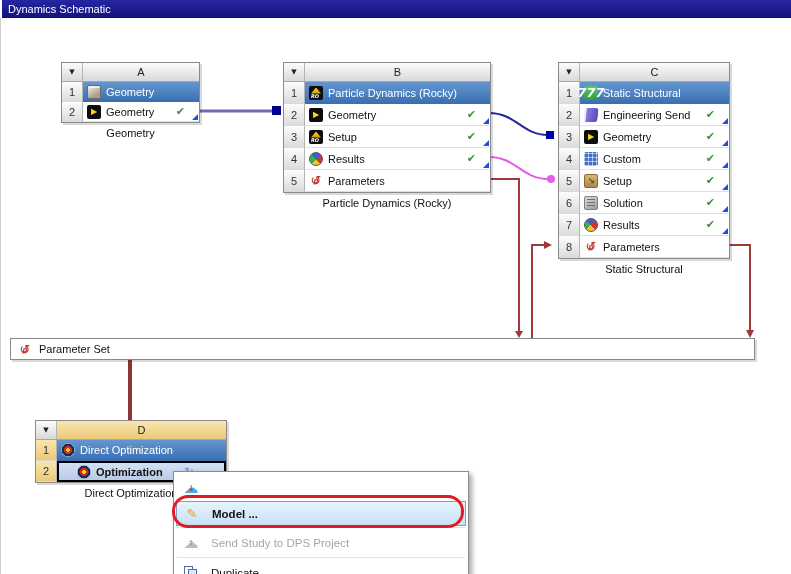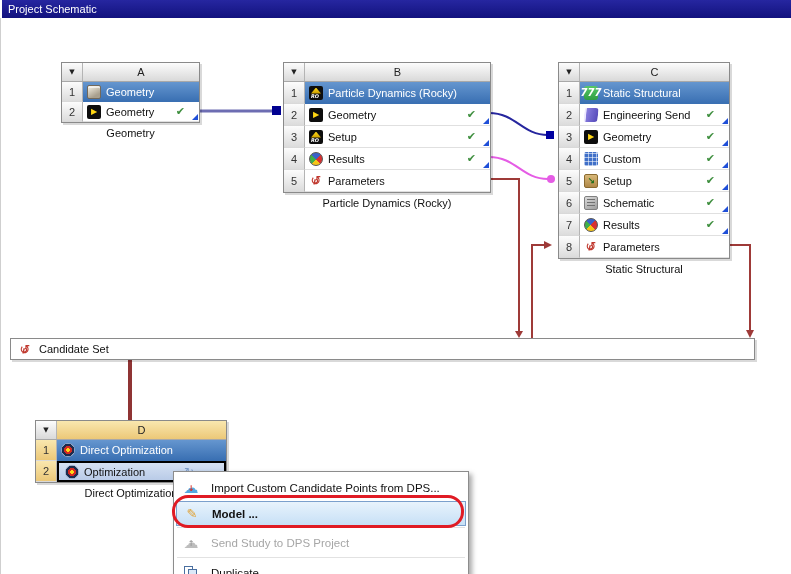--- a/index.html
+++ b/index.html
@@ -18,21 +18,21 @@
           background:linear-gradient(#fcfcfc,#d9d9d9);}
   .dd{font-size:7px;color:#222;font-family:"DejaVu Sans",sans-serif;}
   .lettercell{flex:1;display:flex;align-items:center;justify-content:center;
           background:linear-gradient(#fcfcfc,#d9d9d9);color:#222;}
   .row{display:flex;}
   .numcell{width:20px;border-right:1px solid #b4b4b4;border-bottom:1px solid #d9d9d9;
           background:linear-gradient(#fcfcfc,#dcdcdc);display:flex;align-items:center;justify-content:center;color:#333;}
   .maincell{flex:1;position:relative;display:flex;align-items:center;gap:5px;padding-left:4px;
           background:#fff;border-bottom:1px solid #e0e0e0;}
   .row.selected .maincell{background:linear-gradient(#6596cf,#3a70b3);color:#fff;border-bottom-color:#3a70b3;}
-  .row.focused .maincell{background:linear-gradient(#d5e1f3,#b9cbe7);border:2px solid #000;padding-left:6px;}
+  .row.focused .maincell{background:linear-gradient(#d5e1f3,#b9cbe7);border:2px solid #000;padding-left:18px;font-weight:bold;}
   .gold .numcell,.gold .lettercell{background:linear-gradient(#f9e7af,#ecc878);}
   .syscaption{position:absolute;left:-10px;right:-10px;text-align:center;color:#111;}
   .check{position:absolute;right:14px;color:#3f8f3f;font-weight:bold;font-size:11px;
          font-family:"DejaVu Sans",sans-serif;}
   .corner{position:absolute;right:1px;bottom:1px;width:0;height:0;
           border-left:6px solid transparent;border-bottom:6px solid #1f4fd8;}
   .refresh{position:absolute;right:30px;color:#7d9cc8;font-size:12px;font-family:"DejaVu Sans",sans-serif;}
   
   .icn{position:relative;width:14px;height:14px;flex:0 0 14px;display:inline-flex;
        align-items:center;justify-content:center;font-family:"DejaVu Sans",sans-serif;box-sizing:border-box;}
@@ -43,21 +43,21 @@
   .i-rocky .pile{position:absolute;top:2px;left:2px;width:10px;height:6px;
        background:linear-gradient(#ffd714,#c89b00);clip-path:polygon(50% 0,100% 100%,0 100%);}
   .i-rocky .ro{position:absolute;bottom:1px;left:2px;color:#fff;font-size:5px;font-weight:bold;}
   .i-results{border-radius:50%;border:1px solid #555;
        background:conic-gradient(from 45deg,#d83131 0 25%,#f5c518 25% 50%,#3fae49 50% 75%,#3a62c8 75% 100%);}
   .i-parameters{color:#c0392f;}
   .i-parameters .arr{position:absolute;inset:0;display:flex;align-items:center;justify-content:center;font-size:13px;}
   .i-parameters .p{position:absolute;inset:0;display:flex;align-items:center;justify-content:center;
        font-size:7px;font-weight:bold;padding-top:1px;}
   .i-static-structural{background:linear-gradient(#58c868,#2f9e42);border-radius:3px;color:#fff;
-       font-style:italic;font-weight:bold;font-size:10px;}
+       font-style:italic;font-weight:bold;font-size:13px;}
   .i-engineering-data{background:linear-gradient(100deg,#8a7fe0,#5348b8);border-left:2px solid #ece8ff;
        border-radius:2px 3px 3px 2px;transform:skewX(-6deg);}
   .i-model{background:#3f6fc8;border-radius:2px;background-image:
        repeating-linear-gradient(0deg,rgba(255,255,255,.55) 0 1px,transparent 1px 4px),
        repeating-linear-gradient(90deg,rgba(255,255,255,.55) 0 1px,transparent 1px 4px);}
   .i-setup-box{background:linear-gradient(#d8b878,#b08848);border:1px solid #8a6a30;border-radius:2px;
        color:#1c6e1c;font-weight:bold;font-size:9px;}
   .i-solution{background:linear-gradient(145deg,#dcdcdc,#9c9c9c);border:1px solid #808080;border-radius:2px;}
   .i-solution i{width:8px;height:7px;background:repeating-linear-gradient(#707070 0 1px,transparent 1px 3px);}
   .i-bullseye{border-radius:50%;
@@ -89,21 +89,21 @@
   .msep{height:1px;background:#e2e2e2;margin:1px 3px;}
   .annotation{position:absolute;left:172px;top:495px;width:292px;height:33px;z-index:30;
         border:3px solid #e01b24;border-radius:16px;pointer-events:none;box-sizing:border-box;}
 </style>
 </head>
 <body>
 
 <div class="canvas">
   <div class="edge"></div>
   <div class="titlebar">
-    <span>Project Schematic</span>
+    <span>Dynamics Schematic</span>
   </div>
 
   <svg class="wires" width="791" height="574">
     <path d="M198 111 H276" stroke="#6d6db2" stroke-width="3" fill="none"></path>
     <rect x="272" y="106" width="9" height="9" fill="#000090"></rect>
     <path d="M489 113 C516 113 522 135 548 135" stroke="#26269e" stroke-width="2" fill="none"></path>
     <rect x="546" y="131" width="8" height="8" fill="#0000a0"></rect>
     <path d="M489 157 C516 157 522 179 548 179" stroke="#e55ce5" stroke-width="2" fill="none"></path>
     <circle cx="551" cy="179" r="4" fill="#e55ce5"></circle>
     <path d="M489 179 H519 V332" stroke="#9e3a38" stroke-width="2" fill="none"></path>
@@ -249,21 +249,21 @@
             <span class="check">✔</span>
             <span class="corner"></span>
           </div>
         </div>
         <div class="row" style="height: 22px;">
           <div class="numcell">6</div>
           <div class="maincell">
             <span class="icn i-solution">
               <i></i>
             </span>
-            <span>Schematic</span>
+            <span>Solution</span>
             <span class="check">✔</span>
             <span class="corner"></span>
           </div>
         </div>
         <div class="row" style="height: 22px;">
           <div class="numcell">7</div>
           <div class="maincell">
             <span class="icn i-results"></span>
             <span>Results</span>
             <span class="check">✔</span>
@@ -306,29 +306,28 @@
         </div>
         <div class="syscaption" style="top: 66px;">Direct Optimization</div>
       </div>
     </div>
 
   <div class="pset">
     <span class="icn i-parameters">
         <i class="arr">↺</i>
         <i class="p">p</i>
       </span>
-    <span>Candidate Set</span>
+    <span>Parameter Set</span>
   </div>
 
   <div class="menu" id="menu">
       <div class="mitem">
         <span class="micon">
           <span class="icn i-cloud-download">☁<i class="ar">↓</i></span>
         </span>
-        <span>Import Custom Candidate Points from DPS...</span>
       </div>
       <div class="mitem hl">
         <span class="micon">
           <span class="icn i-pencil">✎</span>
         </span>
         <span class="bold">Model ...</span>
       </div>
       <div class="msep"></div>
       <div class="mitem disabled">
         <span class="micon">

